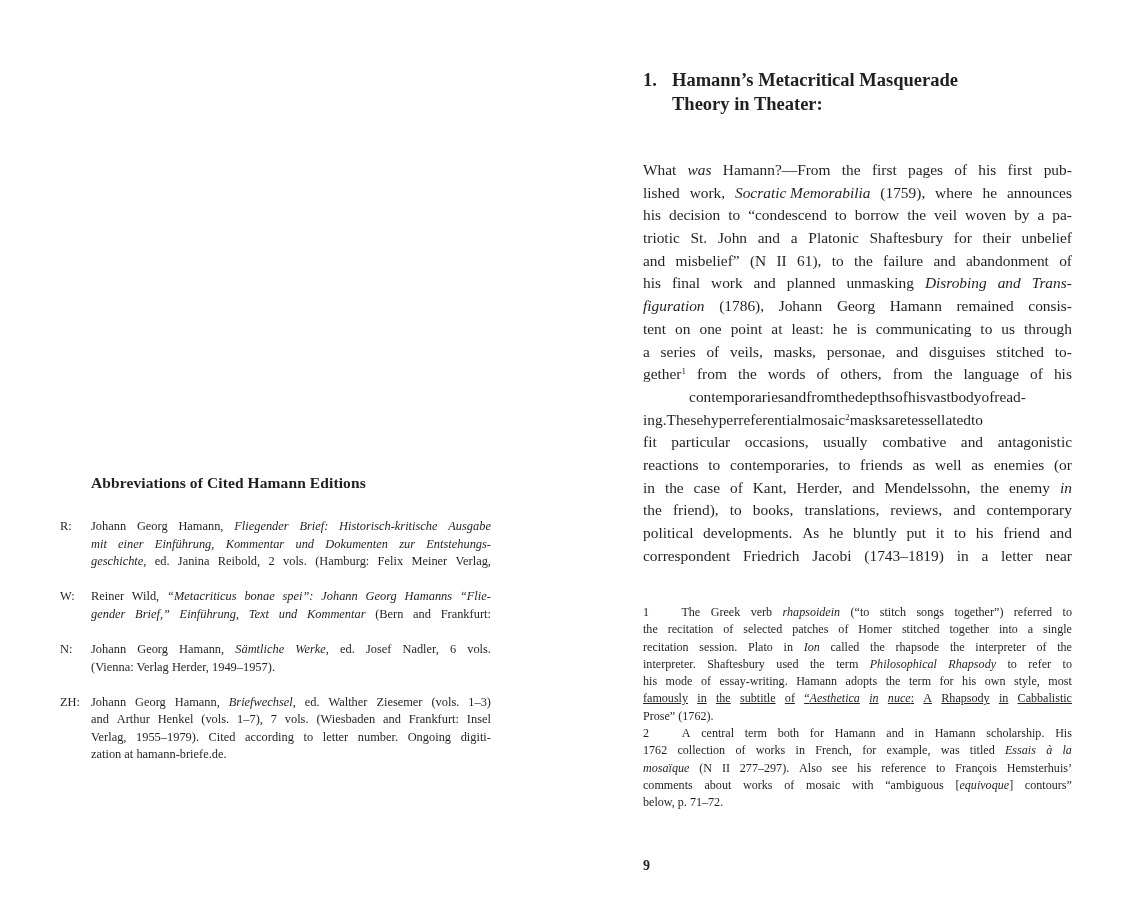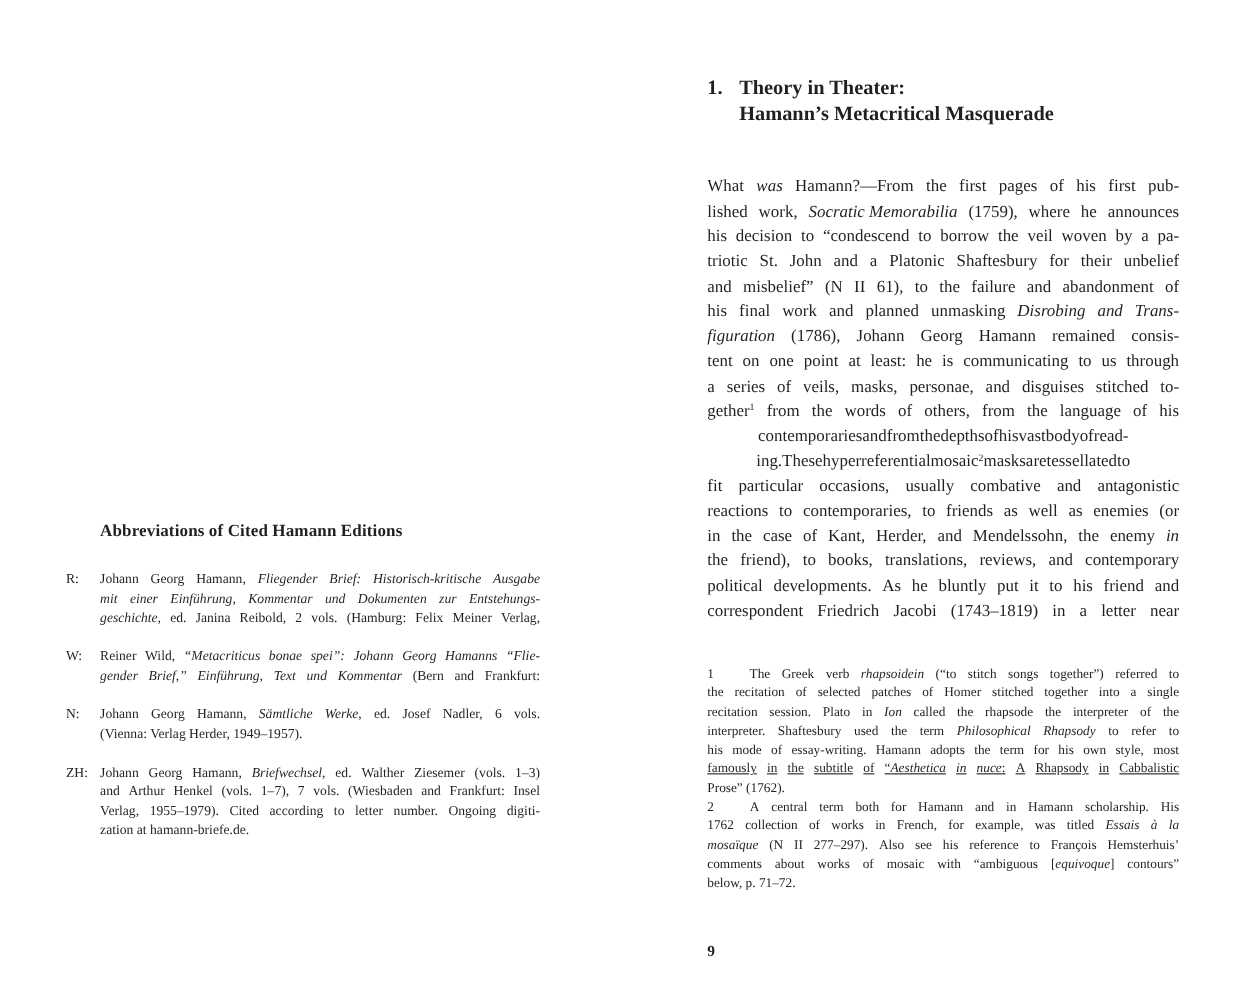--- a/index.html
+++ b/index.html
@@ -172,22 +172,22 @@
             <div class="fn-line last" style="display: block; height: 17.6px; white-space: nowrap;"><span>zation at hamann-briefe.de.</span></div>
           </span>
         </li>
       </ul>
   </section>
 
   <section class="page page-right">
     <h1 class="chapter-heading">
       <span class="chapter-num">1.</span>
       <span class="chapter-lines">
+        <span class="chapter-line">Hamann’s Metacritical Masquerade</span>
         <span class="chapter-line">Theory in Theater:</span>
-        <span class="chapter-line">Hamann’s Metacritical Masquerade</span>
       </span>
     </h1>
 
     <div class="body-text" id="body-text">
         <div class="body-line" style="display: flex; justify-content: space-between; height: 22.7px;">
           <span>What</span>
           <span><i>was</i></span>
           <span>Hamann?—From</span>
           <span>the</span>
           <span>first</span>
@@ -310,21 +310,21 @@
           <span>from</span>
           <span>the</span>
           <span>depths</span>
           <span>of</span>
           <span>his</span>
           <span>vast</span>
           <span>body</span>
           <span>of</span>
           <span>read-</span>
         </div>
-        <div class="body-line" style="display: flex; justify-content: center; height: 22.7px;">
+        <div class="body-line" style="display: flex; justify-content: flex-start; height: 22.7px;">
           <span>ing.</span>
           <span>These</span>
           <span>hyperreferential</span>
           <span>mosaic<sup>2</sup></span>
           <span>masks</span>
           <span>are</span>
           <span>tessellated</span>
           <span>to</span>
         </div>
         <div class="body-line" style="display: flex; justify-content: space-between; height: 22.7px;">

